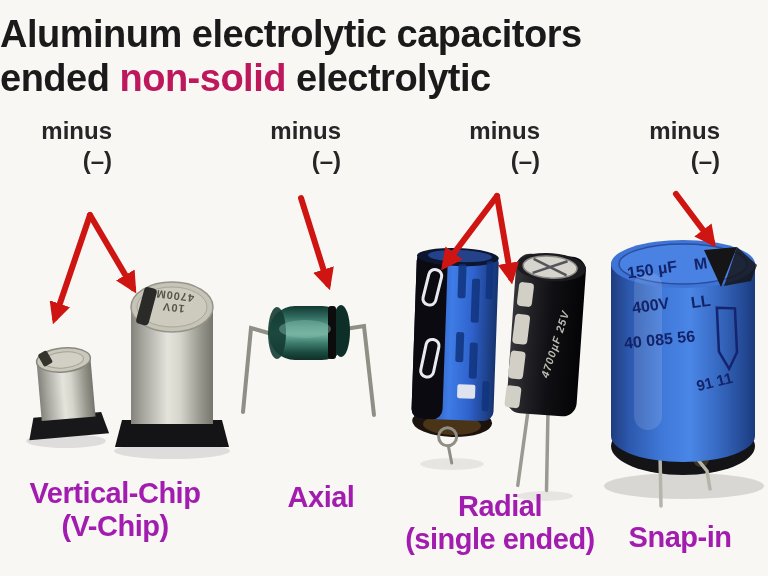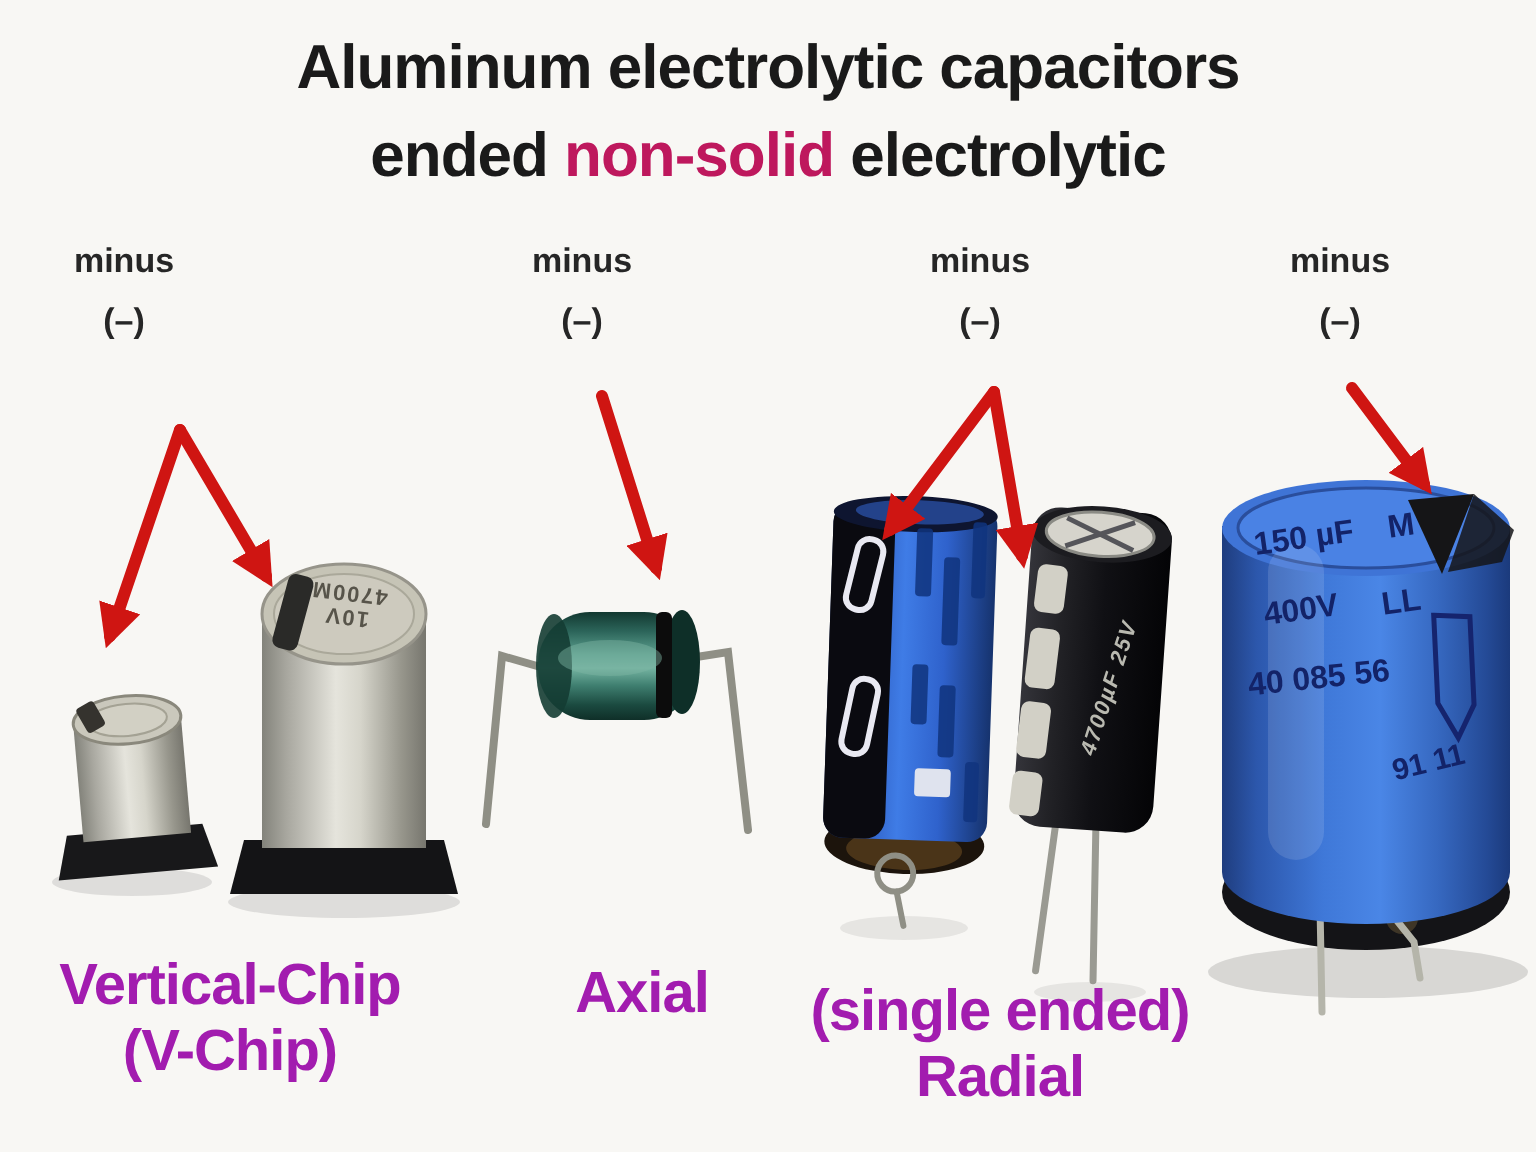--- a/index.html
+++ b/index.html
@@ -3,27 +3,27 @@
 <meta charset="utf-8">
 <style>
   html,body{margin:0;padding:0;}
   .canvas{
     position:relative;width:768px;height:576px;overflow:hidden;
     background:#f8f7f4;
     font-family:"Liberation Sans",sans-serif;
   }
   .abs{position:absolute;}
   .title{
-    left:0;top:12px;width:768px;text-align:center;
-    font-size:31px;font-weight:bold;color:#1a1a1a;
+    left:0;top:12px;width:768px;text-align:left;
+    font-size:38px;font-weight:bold;color:#1a1a1a;
     line-height:44px;letter-spacing:-0.5px;
   }
   .title .hl{color:#be185d;}
   .minus-label{
-    width:100px;text-align:center;font-size:17px;font-weight:bold;
+    width:100px;text-align:right;font-size:24px;font-weight:bold;
     color:#262626;line-height:30px;
   }
   .cap-label{
     text-align:center;font-size:29px;font-weight:bold;color:#a21caf;
     line-height:33px;letter-spacing:-0.5px;
   }
   .marking{position:absolute;font-weight:bold;color:#132368;font-size:16px;white-space:nowrap;}
   .marking.small{font-size:15px;}
   .vchip-top-text{
     position:absolute;left:138px;top:290px;width:72px;text-align:center;
@@ -224,17 +224,20 @@
   <div class="marking small" style="left:696px;top:373px;transform:rotate(-14deg);">91 11</div>
 
   <div class="abs cap-label" style="left:15px;top:477px;width:200px;">
     <div>Vertical-Chip</div>
     <div>(V-Chip)</div>
   </div>
   <div class="abs cap-label" style="left:271px;top:481px;width:100px;">
     <div>Axial</div>
   </div>
   <div class="abs cap-label" style="left:387px;top:490px;width:226px;">
+    <div>Radial</div>
     <div>(single ended)</div>
-    <div>Radial</div>
+  </div>
+  <div class="abs cap-label" style="left:605px;top:521px;width:150px;">
+    <div>Snap-in</div>
   </div>
 
 </div>
 
 </body></html>

